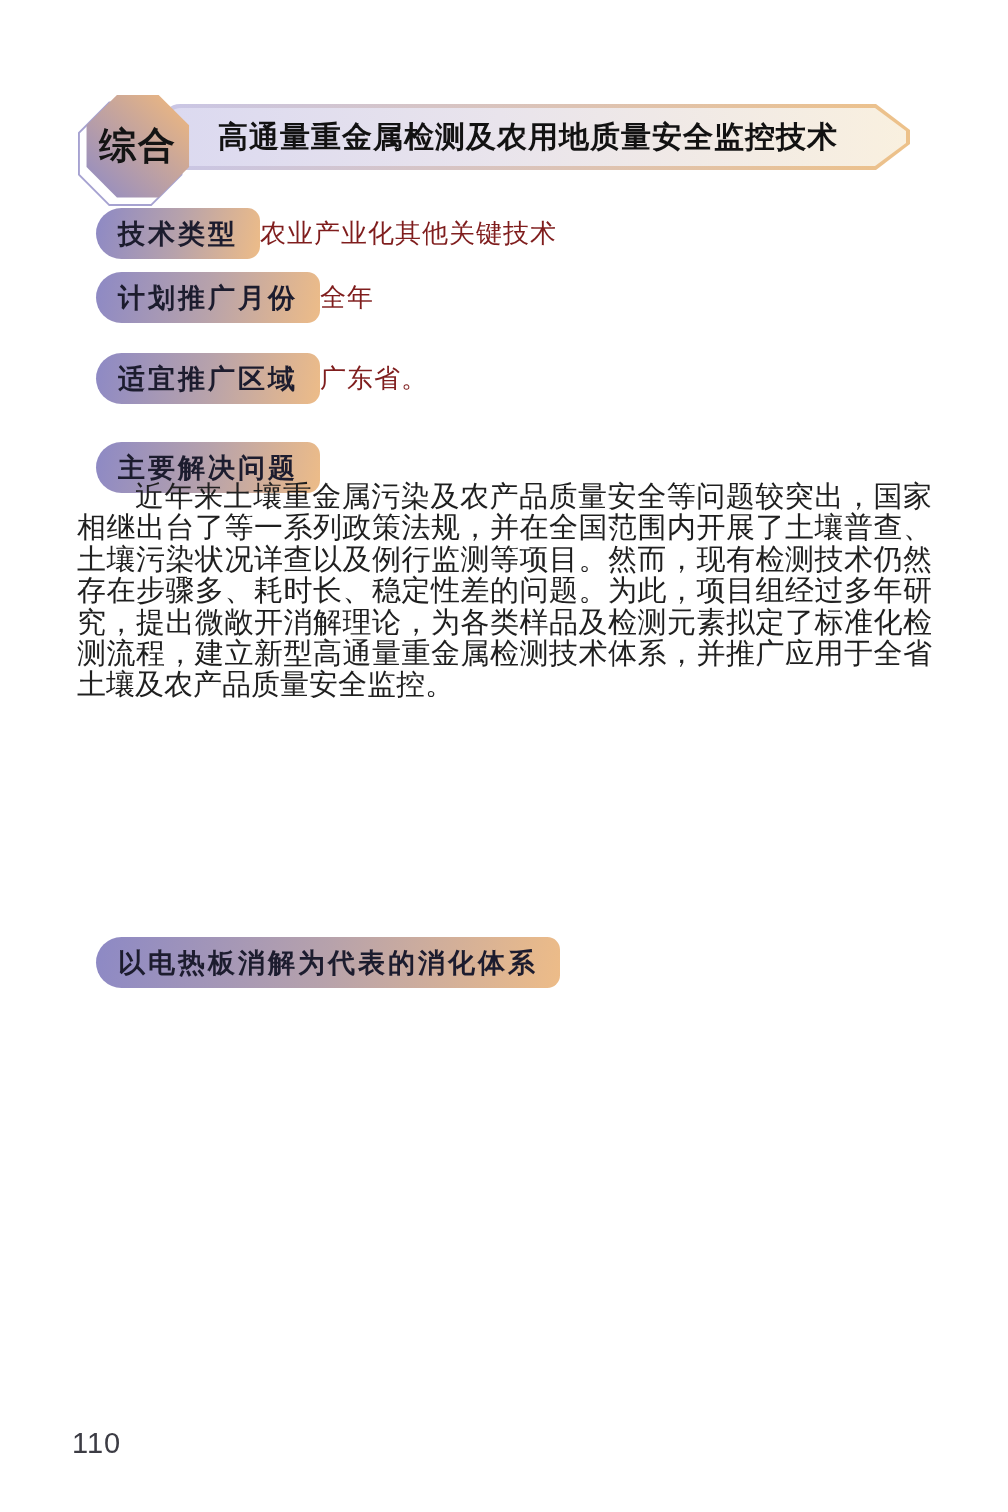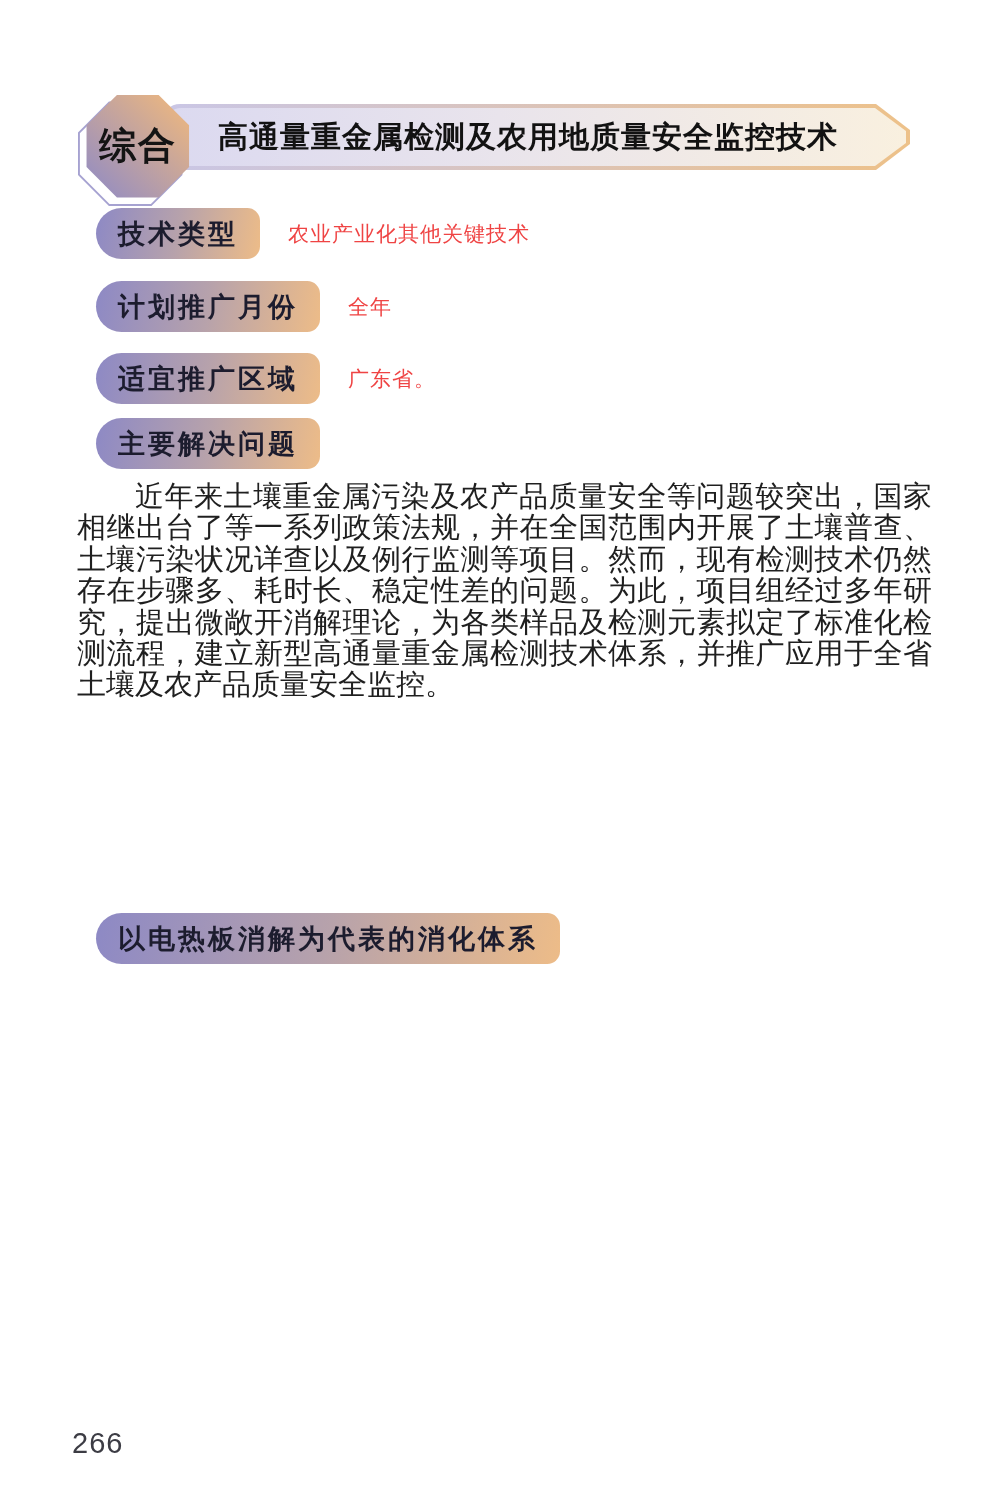--- a/index.html
+++ b/index.html
@@ -37,26 +37,26 @@
   }
   
   .badge{
     display:inline-flex;align-items:center;justify-content:center;
     height:51px;padding:0 22px;
     border-radius:26px 13px 13px 26px;
     background:linear-gradient(100deg,#8d89c5 0%,#b7a2ab 50%,#edbc88 100%);
     font-family:"Liberation Sans",sans-serif;font-weight:bold;
     font-size:27px;letter-spacing:3px;color:#1c1c2e;white-space:nowrap;
   }
-  .field-row{position:absolute;left:96px;display:flex;align-items:center;gap:28px;}
+  .field-row{position:absolute;left:96px;display:flex;align-items:center;}
   .field-value{
-    font-size:21px;color:#ef4444;letter-spacing:1px;white-space:nowrap;
+    font-size:26px;color:#7f1d1d;letter-spacing:1px;white-space:nowrap;
     font-family:"Liberation Serif",serif;
   }
-  .section-heading{position:absolute;left:96px;}
+  .section-heading{position:absolute;left:96px;margin-top:24px;}
   
   .body-block{
     position:absolute;left:77px;width:855px;
     font-size:29px;line-height:31.4px;text-align:justify;color:#1f1f1f;
   }
   .body-block p{margin:0;text-indent:2em;}
   
   .page-num{
     position:absolute;left:72px;top:1427px;
     font-family:"Liberation Sans",sans-serif;font-size:29px;
@@ -86,21 +86,21 @@
       <polygon points="41,1 85,1 117,33 117,77 85,109 41,109 9,77 9,33" fill="url(#octgrad)"></polygon>
     </svg>
     <div class="octagon-label">综合</div>
   </div>
 
   <div class="field-row" style="top:208px;">
     <span class="badge">技术类型</span>
     <span class="field-value">农业产业化其他关键技术</span>
   </div>
 
-  <div class="field-row" style="top:281px;">
+  <div class="field-row" style="top:272px;">
     <span class="badge">计划推广月份</span>
     <span class="field-value">全年</span>
   </div>
 
   <div class="field-row" style="top:353px;">
     <span class="badge">适宜推广区域</span>
     <span class="field-value">广东省。</span>
   </div>
 
   <div class="section-heading" style="top:418px;">
@@ -111,15 +111,15 @@
     <p>近年来土壤重金属污染及农产品质量安全等问题较突出，国家相继出台了等一系列政策法规，并在全国范围内开展了土壤普查、土壤污染状况详查以及例行监测等项目。然而，现有检测技术仍然存在步骤多、耗时长、稳定性差的问题。为此，项目组经过多年研究，提出微敞开消解理论，为各类样品及检测元素拟定了标准化检测流程，建立新型高通量重金属检测技术体系，并推广应用于全省土壤及农产品质量安全监控。</p>
   </div>
 
   <div class="section-heading" style="top:913px;">
     <span class="badge">以电热板消解为代表的消化体系</span>
   </div>
 
   <div class="body-block" style="top:967px;">
   </div>
 
-  <div class="page-num">266</div>
+  <div class="page-num">110</div>
 
 </div>
 
 </body></html>

